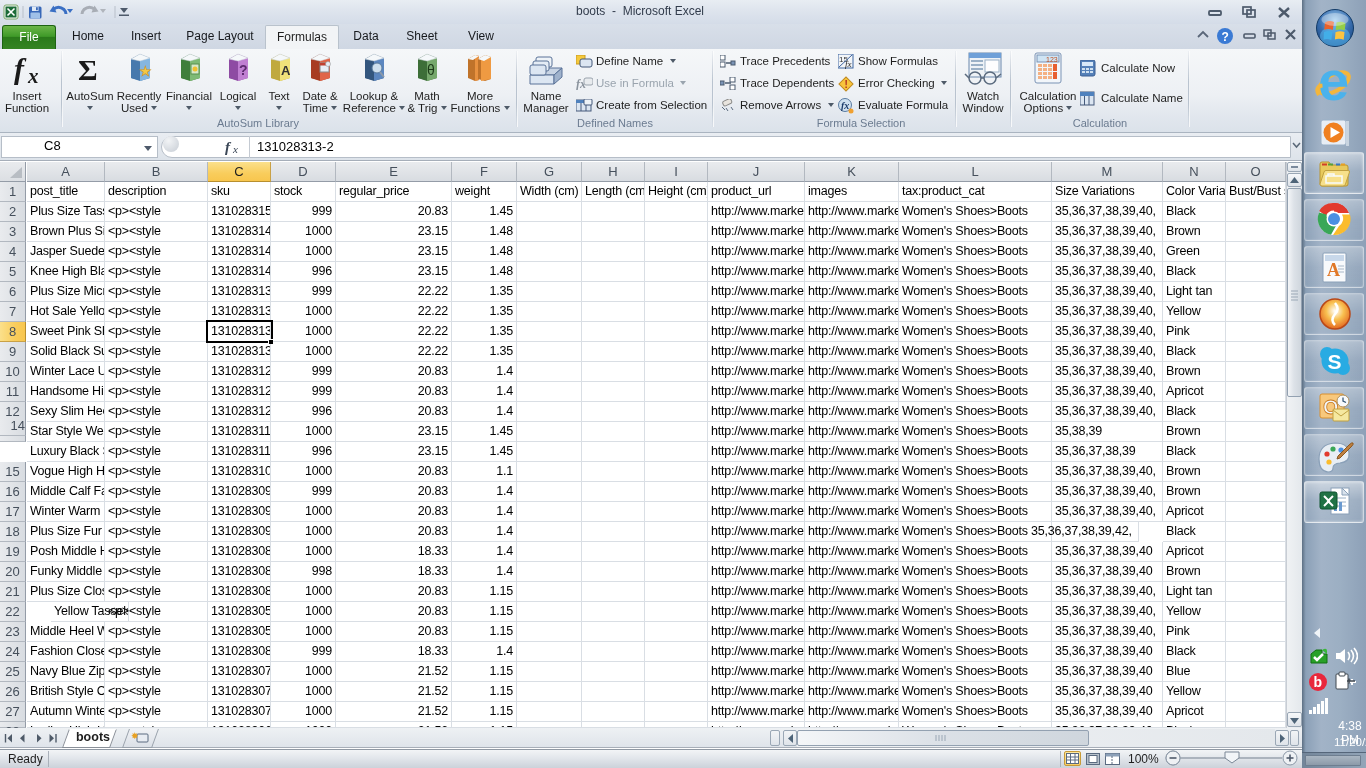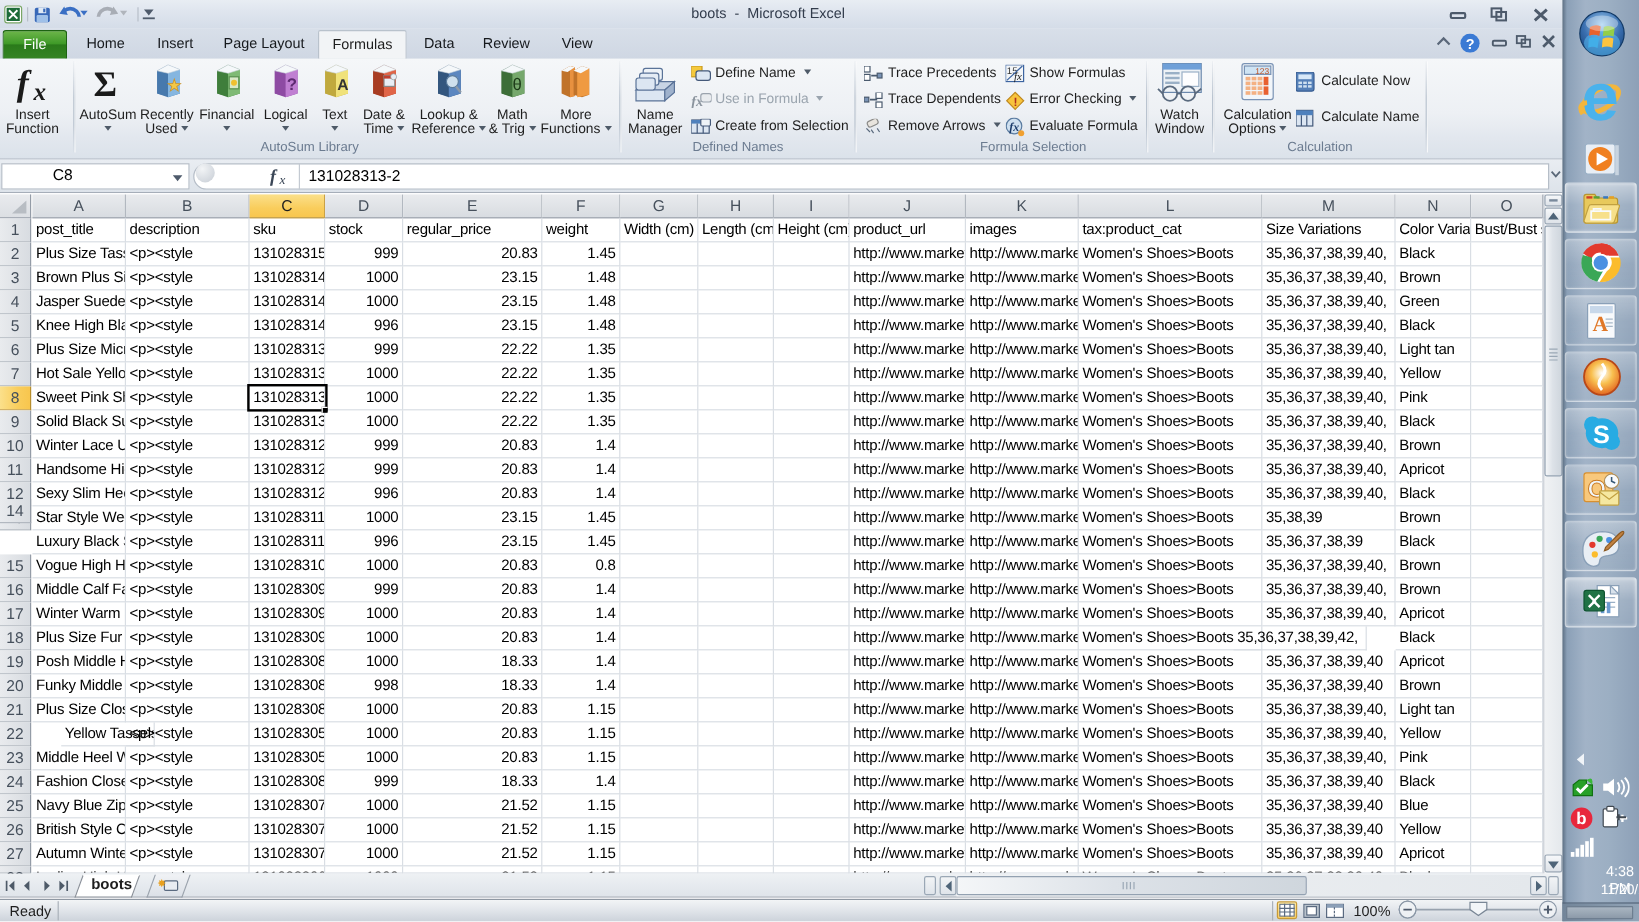--- a/index.html
+++ b/index.html
@@ -93,21 +93,21 @@
 </svg>
 
 <div class="abs" style="left:2px;top:25px;width:54px;height:24px;background:linear-gradient(#6cb549,#3f9a28 45%,#2a7a1a 50%,#358423);border-radius:3px 3px 0 0;border:1px solid #1d6312;border-bottom:none;
  color:#fff;font-size:12px;text-align:center;line-height:23px;">File</div>
 <div class="abs" style="left:265px;top:25px;width:74px;height:24px;background:#f2f4f6;border:1px solid #b9c2cc;border-bottom:none;border-radius:2px 2px 0 0;
  font-size:12px;color:#1e1e1e;text-align:center;line-height:23px;">Formulas</div>
 <div class="abs" style="left:43px;top:25px;width:90px;height:24px;font-size:12px;color:#16191d;text-align:center;line-height:23px;">Home</div>
 <div class="abs" style="left:101px;top:25px;width:90px;height:24px;font-size:12px;color:#16191d;text-align:center;line-height:23px;">Insert</div>
 <div class="abs" style="left:175px;top:25px;width:90px;height:24px;font-size:12px;color:#16191d;text-align:center;line-height:23px;">Page Layout</div>
 <div class="abs" style="left:321px;top:25px;width:90px;height:24px;font-size:12px;color:#16191d;text-align:center;line-height:23px;">Data</div>
-<div class="abs" style="left:377px;top:25px;width:90px;height:24px;font-size:12px;color:#16191d;text-align:center;line-height:23px;">Review</div>
+<div class="abs" style="left:377px;top:25px;width:90px;height:24px;font-size:12px;color:#16191d;text-align:center;line-height:23px;">Sheet</div>
 <div class="abs" style="left:436px;top:25px;width:90px;height:24px;font-size:12px;color:#16191d;text-align:center;line-height:23px;">View</div>
 <div class="abs" id="ribbon"></div>
 <div class="grplabel" style="left:198px;top:117px;width:120px;">AutoSum Library</div>
 <div class="grplabel" style="left:560px;top:117px;width:110px;">Defined Names</div>
 <div class="grplabel" style="left:801px;top:117px;width:120px;">Formula Selection</div>
 <div class="grplabel" style="left:1050px;top:117px;width:100px;">Calculation</div>
 <div class="gsep" style="left:516px;top:51px;"></div>
 <div class="gsep" style="left:712px;top:51px;"></div>
 <div class="gsep" style="left:1010px;top:51px;"></div>
 <div class="gsep" style="left:1188px;top:51px;"></div>
@@ -564,21 +564,21 @@
 <div class="cell num" style="left:452px;top:422px;width:65px;height:20px;">1.45</div>
 <div class="cell " style="left:517px;top:422px;width:65px;height:20px;"></div>
 <div class="cell " style="left:582px;top:422px;width:63px;height:20px;"></div>
 <div class="cell " style="left:645px;top:422px;width:63px;height:20px;"></div>
 <div class="cell " style="left:708px;top:422px;width:97px;height:20px;">http://www.marketinsg</div>
 <div class="cell " style="left:805px;top:422px;width:94px;height:20px;">http://www.marketin</div>
 <div class="cell " style="left:899px;top:422px;width:153px;height:20px;">Women's Shoes&gt;Boots</div>
 <div class="cell " style="left:1052px;top:422px;width:111px;height:20px;">35,38,39</div>
 <div class="cell " style="left:1163px;top:422px;width:63px;height:20px;">Brown</div>
 <div class="cell " style="left:1226px;top:422px;width:60px;height:20px;"></div>
-<div class="rowhdr" style="top:416px;height:20px;line-height:20px;">14</div>
+<div class="rowhdr" style="top:416px;height:20px;line-height:20px;text-align:right;">14</div>
 <div class="cell " style="left:27px;top:442px;width:78px;height:20px;">Luxury Black S</div>
 <div class="cell " style="left:105px;top:442px;width:103px;height:20px;">&lt;p&gt;&lt;style</div>
 <div class="cell " style="left:208px;top:442px;width:63px;height:20px;">131028311</div>
 <div class="cell num" style="left:271px;top:442px;width:65px;height:20px;">996</div>
 <div class="cell num" style="left:336px;top:442px;width:116px;height:20px;">23.15</div>
 <div class="cell num" style="left:452px;top:442px;width:65px;height:20px;">1.45</div>
 <div class="cell " style="left:517px;top:442px;width:65px;height:20px;"></div>
 <div class="cell " style="left:582px;top:442px;width:63px;height:20px;"></div>
 <div class="cell " style="left:645px;top:442px;width:63px;height:20px;"></div>
 <div class="cell " style="left:708px;top:442px;width:97px;height:20px;">http://www.marketinsg</div>
@@ -586,21 +586,21 @@
 <div class="cell " style="left:899px;top:442px;width:153px;height:20px;">Women's Shoes&gt;Boots</div>
 <div class="cell " style="left:1052px;top:442px;width:111px;height:20px;">35,36,37,38,39</div>
 <div class="cell " style="left:1163px;top:442px;width:63px;height:20px;">Black</div>
 <div class="cell " style="left:1226px;top:442px;width:60px;height:20px;"></div>
 <div class="rowhdr" style="top:462px;height:20px;line-height:20px;">15</div>
 <div class="cell " style="left:27px;top:462px;width:78px;height:20px;">Vogue High Hee</div>
 <div class="cell " style="left:105px;top:462px;width:103px;height:20px;">&lt;p&gt;&lt;style</div>
 <div class="cell " style="left:208px;top:462px;width:63px;height:20px;">131028310</div>
 <div class="cell num" style="left:271px;top:462px;width:65px;height:20px;">1000</div>
 <div class="cell num" style="left:336px;top:462px;width:116px;height:20px;">20.83</div>
-<div class="cell num" style="left:452px;top:462px;width:65px;height:20px;">0.8</div>
+<div class="cell num" style="left:452px;top:462px;width:65px;height:20px;">1.1</div>
 <div class="cell " style="left:517px;top:462px;width:65px;height:20px;"></div>
 <div class="cell " style="left:582px;top:462px;width:63px;height:20px;"></div>
 <div class="cell " style="left:645px;top:462px;width:63px;height:20px;"></div>
 <div class="cell " style="left:708px;top:462px;width:97px;height:20px;">http://www.marketinsg</div>
 <div class="cell " style="left:805px;top:462px;width:94px;height:20px;">http://www.marketin</div>
 <div class="cell " style="left:899px;top:462px;width:153px;height:20px;">Women's Shoes&gt;Boots</div>
 <div class="cell " style="left:1052px;top:462px;width:111px;height:20px;">35,36,37,38,39,40,</div>
 <div class="cell " style="left:1163px;top:462px;width:63px;height:20px;">Brown</div>
 <div class="cell " style="left:1226px;top:462px;width:60px;height:20px;"></div>
 <div class="rowhdr" style="top:482px;height:20px;line-height:20px;">16</div>

